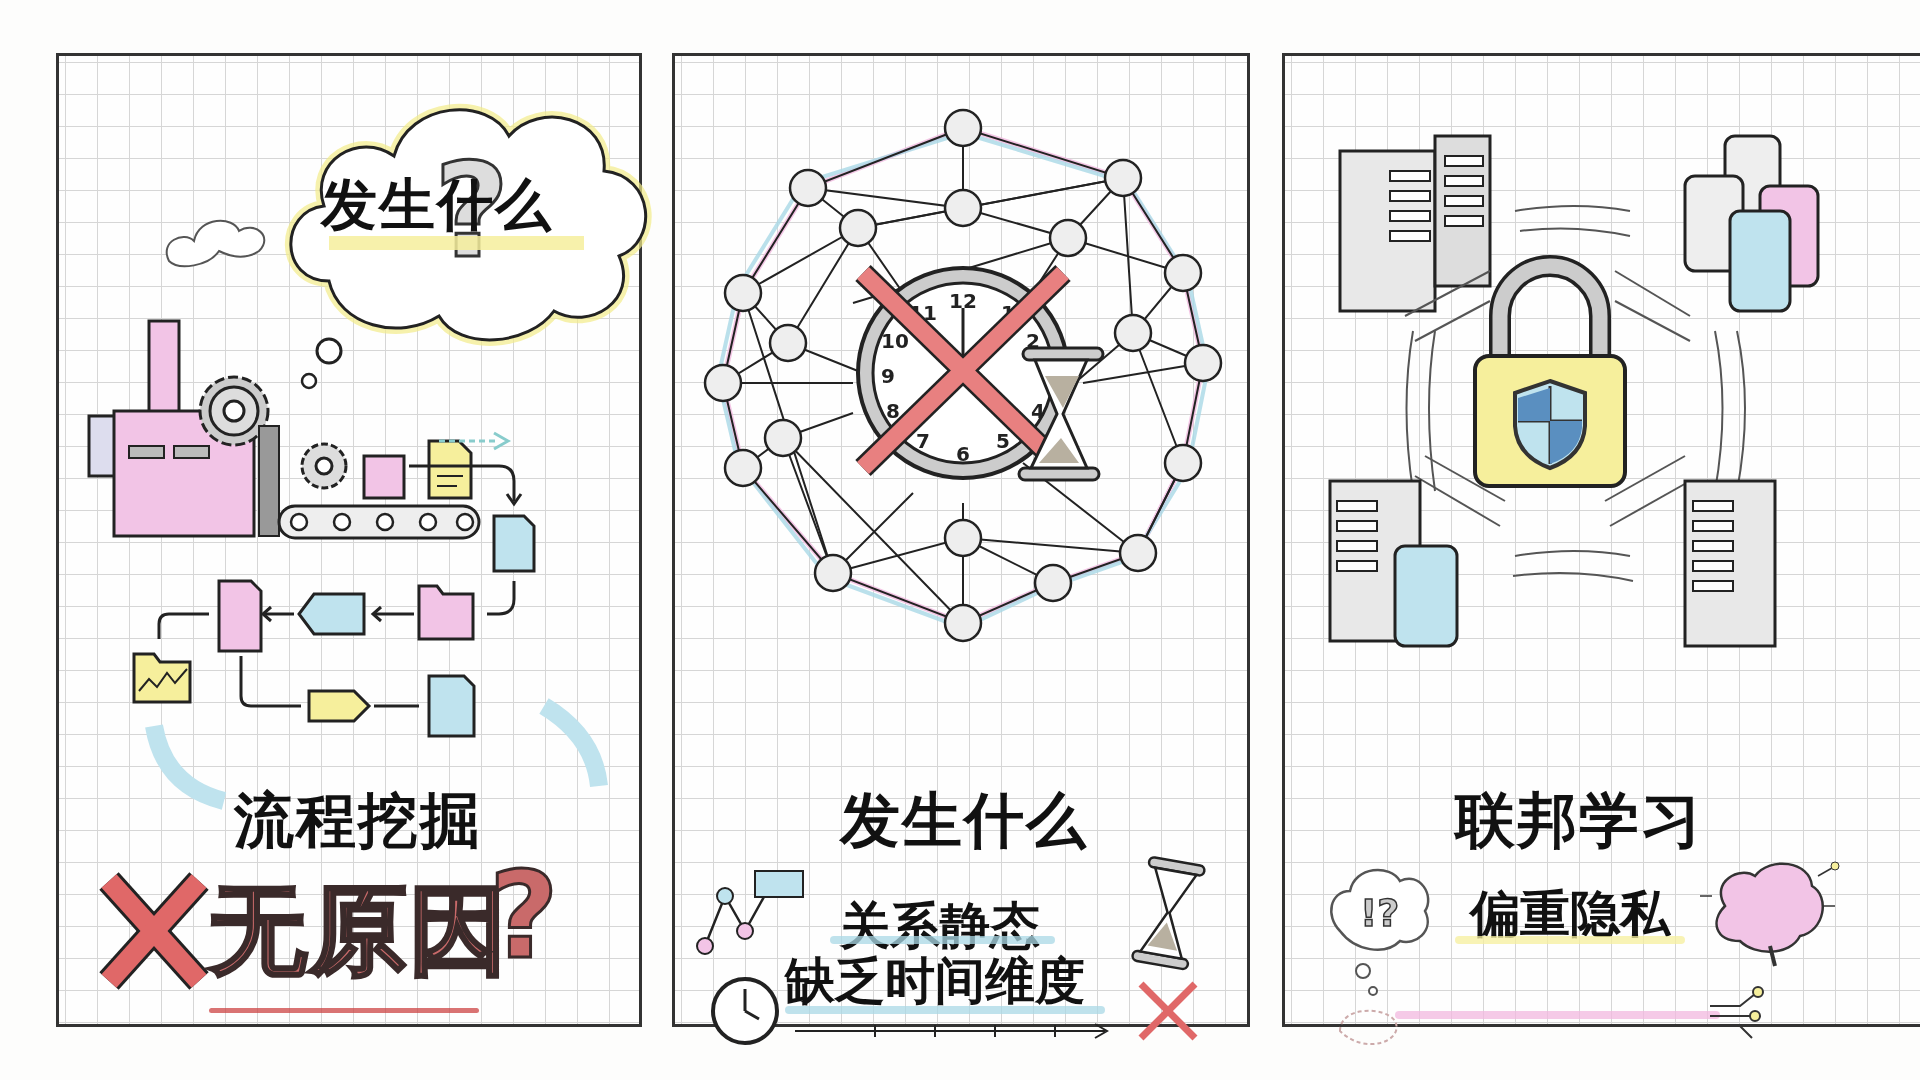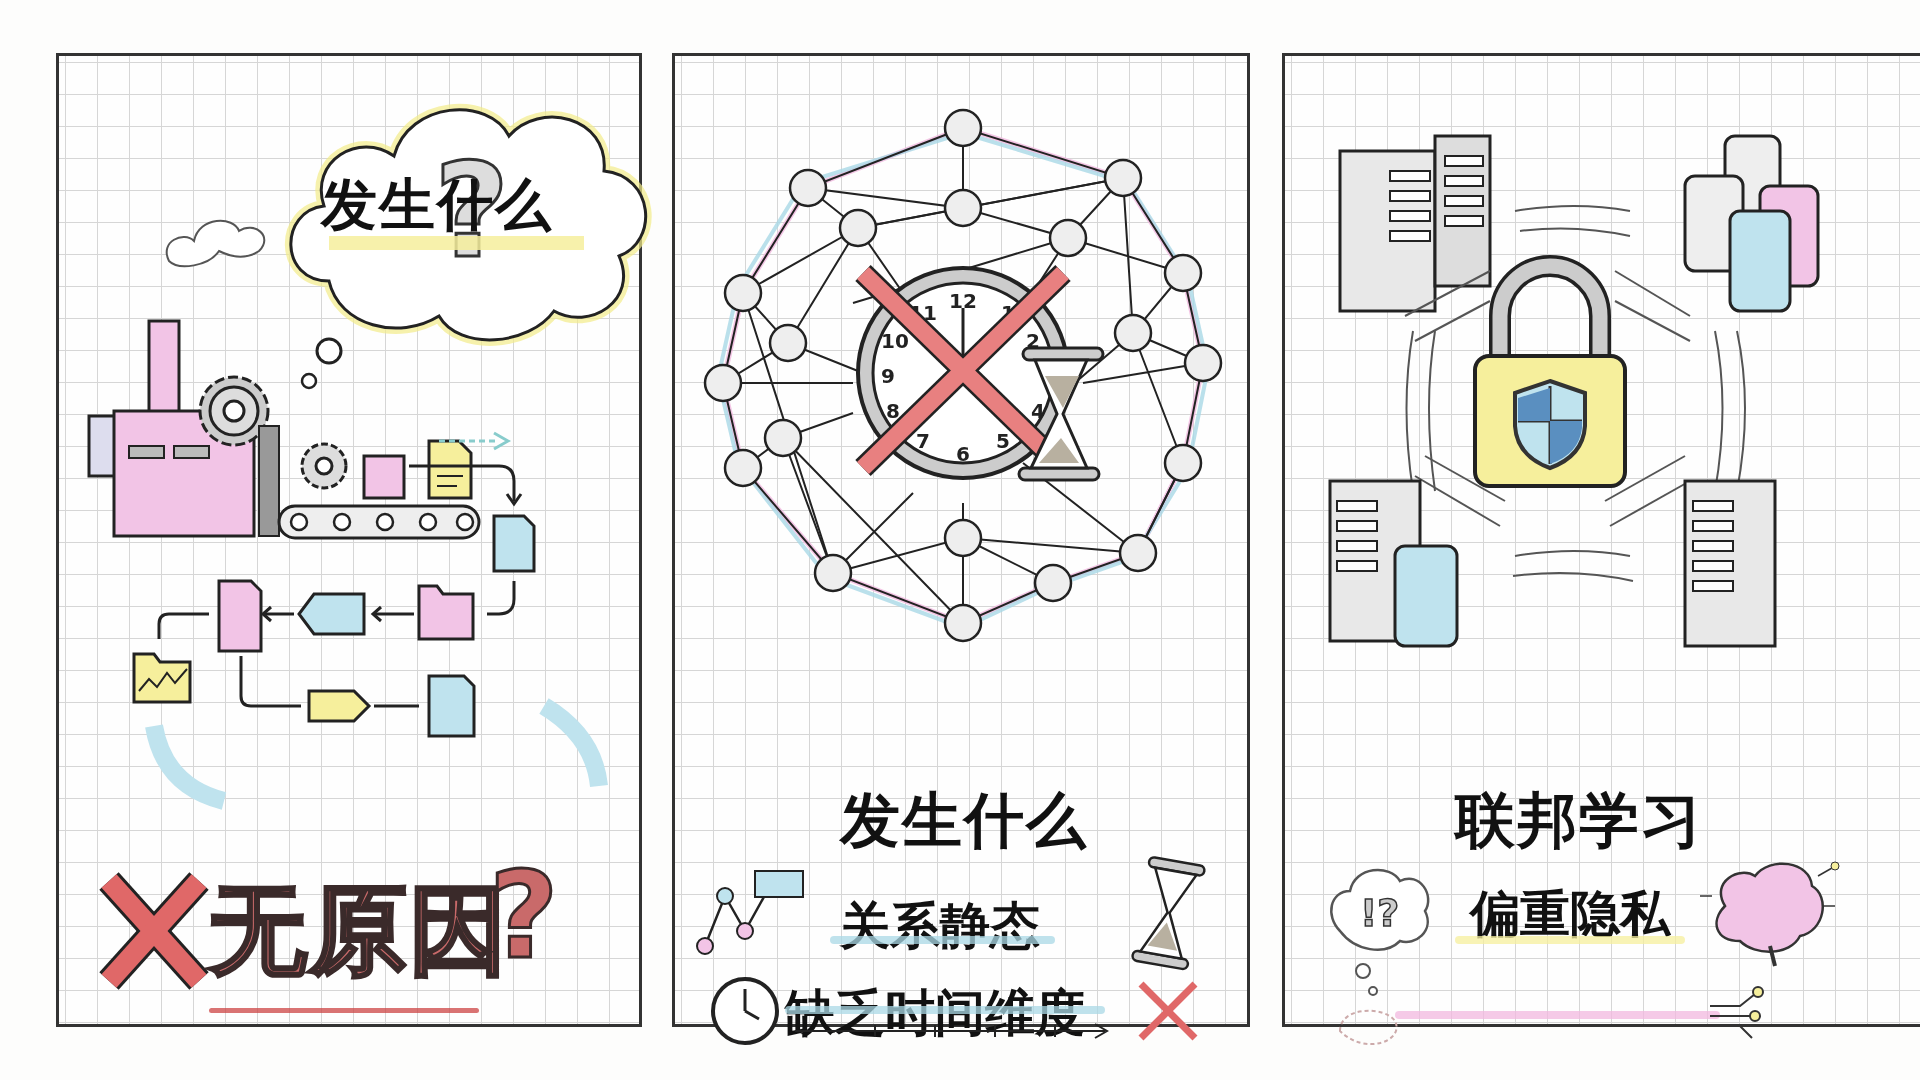--- a/index.html
+++ b/index.html
@@ -94,20 +94,21 @@
     <path d="M60 255 l10 -12 l8 8 l10 -14 l8 10 l12 -14" fill="none" stroke="#222" stroke-width="2"></path>
     <path d="M162 220 v40 q0 10 10 10 h50" fill="none" stroke="#222" stroke-width="3"></path>
     <path d="M230 255 h45 l15 15 l-15 15 h-45z" fill="#f6ef9c" stroke="#222" stroke-width="3"></path>
     <path d="M295 270 h45" stroke="#222" stroke-width="3"></path>
     <path d="M350 240 h35 l10 10 v50 h-45z" fill="#bfe3ee" stroke="#222" stroke-width="3"></path>
 
     <path d="M75 290 q10 60 70 75" fill="none" stroke="#bfe3ee" stroke-width="18"></path>
     <path d="M465 270 q50 30 55 80" fill="none" stroke="#bfe3ee" stroke-width="18"></path>
   </svg>
 
+  <div class="title" style="left:175px;top:725px;">流程挖掘</div>
 
   <svg style="left:35px;top:810px" width="120" height="130">
     <line x1="15" y1="15" x2="105" y2="115" stroke="#222" stroke-width="26"></line>
     <line x1="105" y1="15" x2="15" y2="115" stroke="#222" stroke-width="26"></line>
     <line x1="15" y1="15" x2="105" y2="115" stroke="#e06868" stroke-width="20"></line>
     <line x1="105" y1="15" x2="15" y2="115" stroke="#e06868" stroke-width="20"></line>
   </svg>
   <div class="hatch-text" style="left:150px;top:810px;">无原因</div>
   <div class="hatch-text" style="left:430px;top:790px;font-size:120px;">?</div>
   <div class="hl" style="left:150px;top:952px;width:270px;height:5px;background:#c44;"></div>
@@ -193,21 +194,21 @@
     <circle cx="10" cy="75" r="8" fill="#f2c4e6" stroke="#222" stroke-width="2"></circle>
     <circle cx="30" cy="25" r="8" fill="#bfe3ee" stroke="#222" stroke-width="2"></circle>
     <circle cx="50" cy="60" r="8" fill="#f2c4e6" stroke="#222" stroke-width="2"></circle>
     <rect x="60" y="0" width="48" height="26" fill="#bfe3ee" stroke="#222" stroke-width="2"></rect>
     <circle cx="50" cy="140" r="32" fill="#fff" stroke="#222" stroke-width="4"></circle>
     <path d="M50 140 V118 M50 140 L64 148" stroke="#222" stroke-width="3"></path>
   </svg>
 
   <div class="sub" style="left:165px;top:825px;margin-top:12px;">关系静态</div>
   <div class="hl" style="left:155px;top:880px;width:225px;background:#a9d8e6;"></div>
-  <div class="sub" style="left:110px;top:892px;margin-top:32px;">缺乏时间维度</div>
+  <div class="sub" style="left:110px;top:892px;">缺乏时间维度</div>
   <div class="hl" style="left:110px;top:950px;width:320px;background:#a9d8e6;"></div>
 
   <svg style="left:460px;top:805px" width="70" height="110">
     <g transform="rotate(10 35 55)">
       <rect x="5" y="0" width="56" height="10" rx="5" fill="#ccc" stroke="#222" stroke-width="2.5"></rect>
       <rect x="5" y="95" width="56" height="10" rx="5" fill="#ccc" stroke="#222" stroke-width="2.5"></rect>
       <path d="M12 10 L54 10 L34 52 L54 95 L12 95 L32 52Z" fill="#fff" stroke="#222" stroke-width="2.5"></path>
       <path d="M18 88 L48 88 L33 62Z" fill="#b8b0a0"></path>
     </g>
   </svg>

